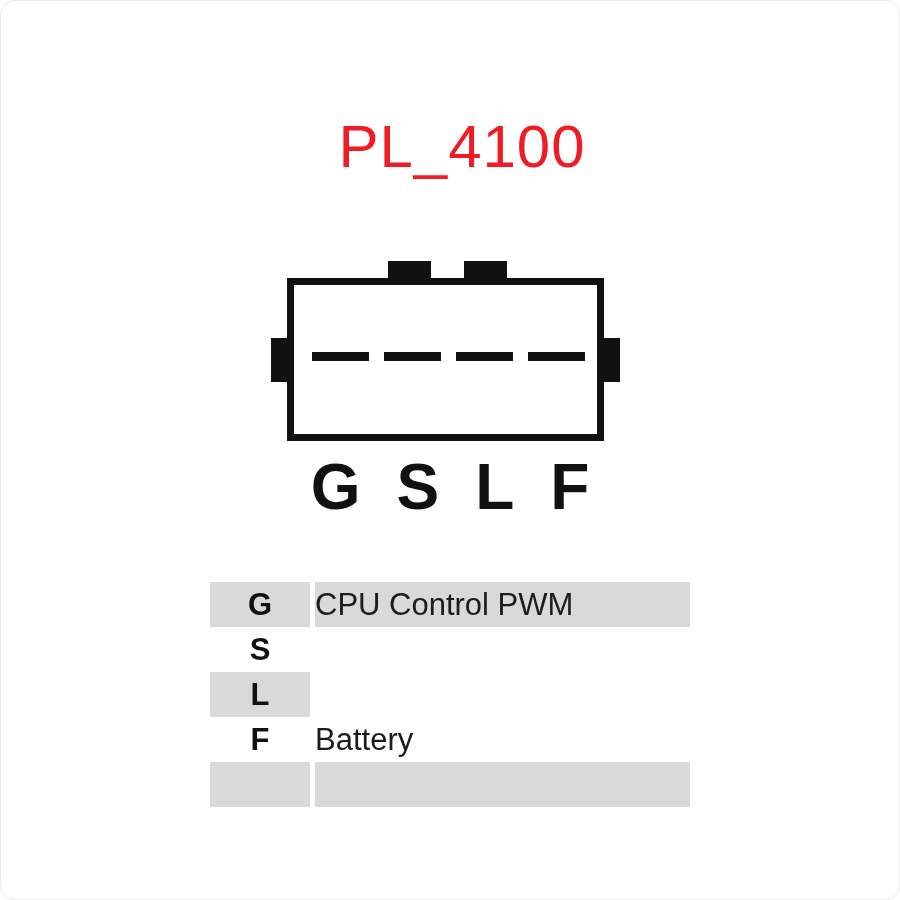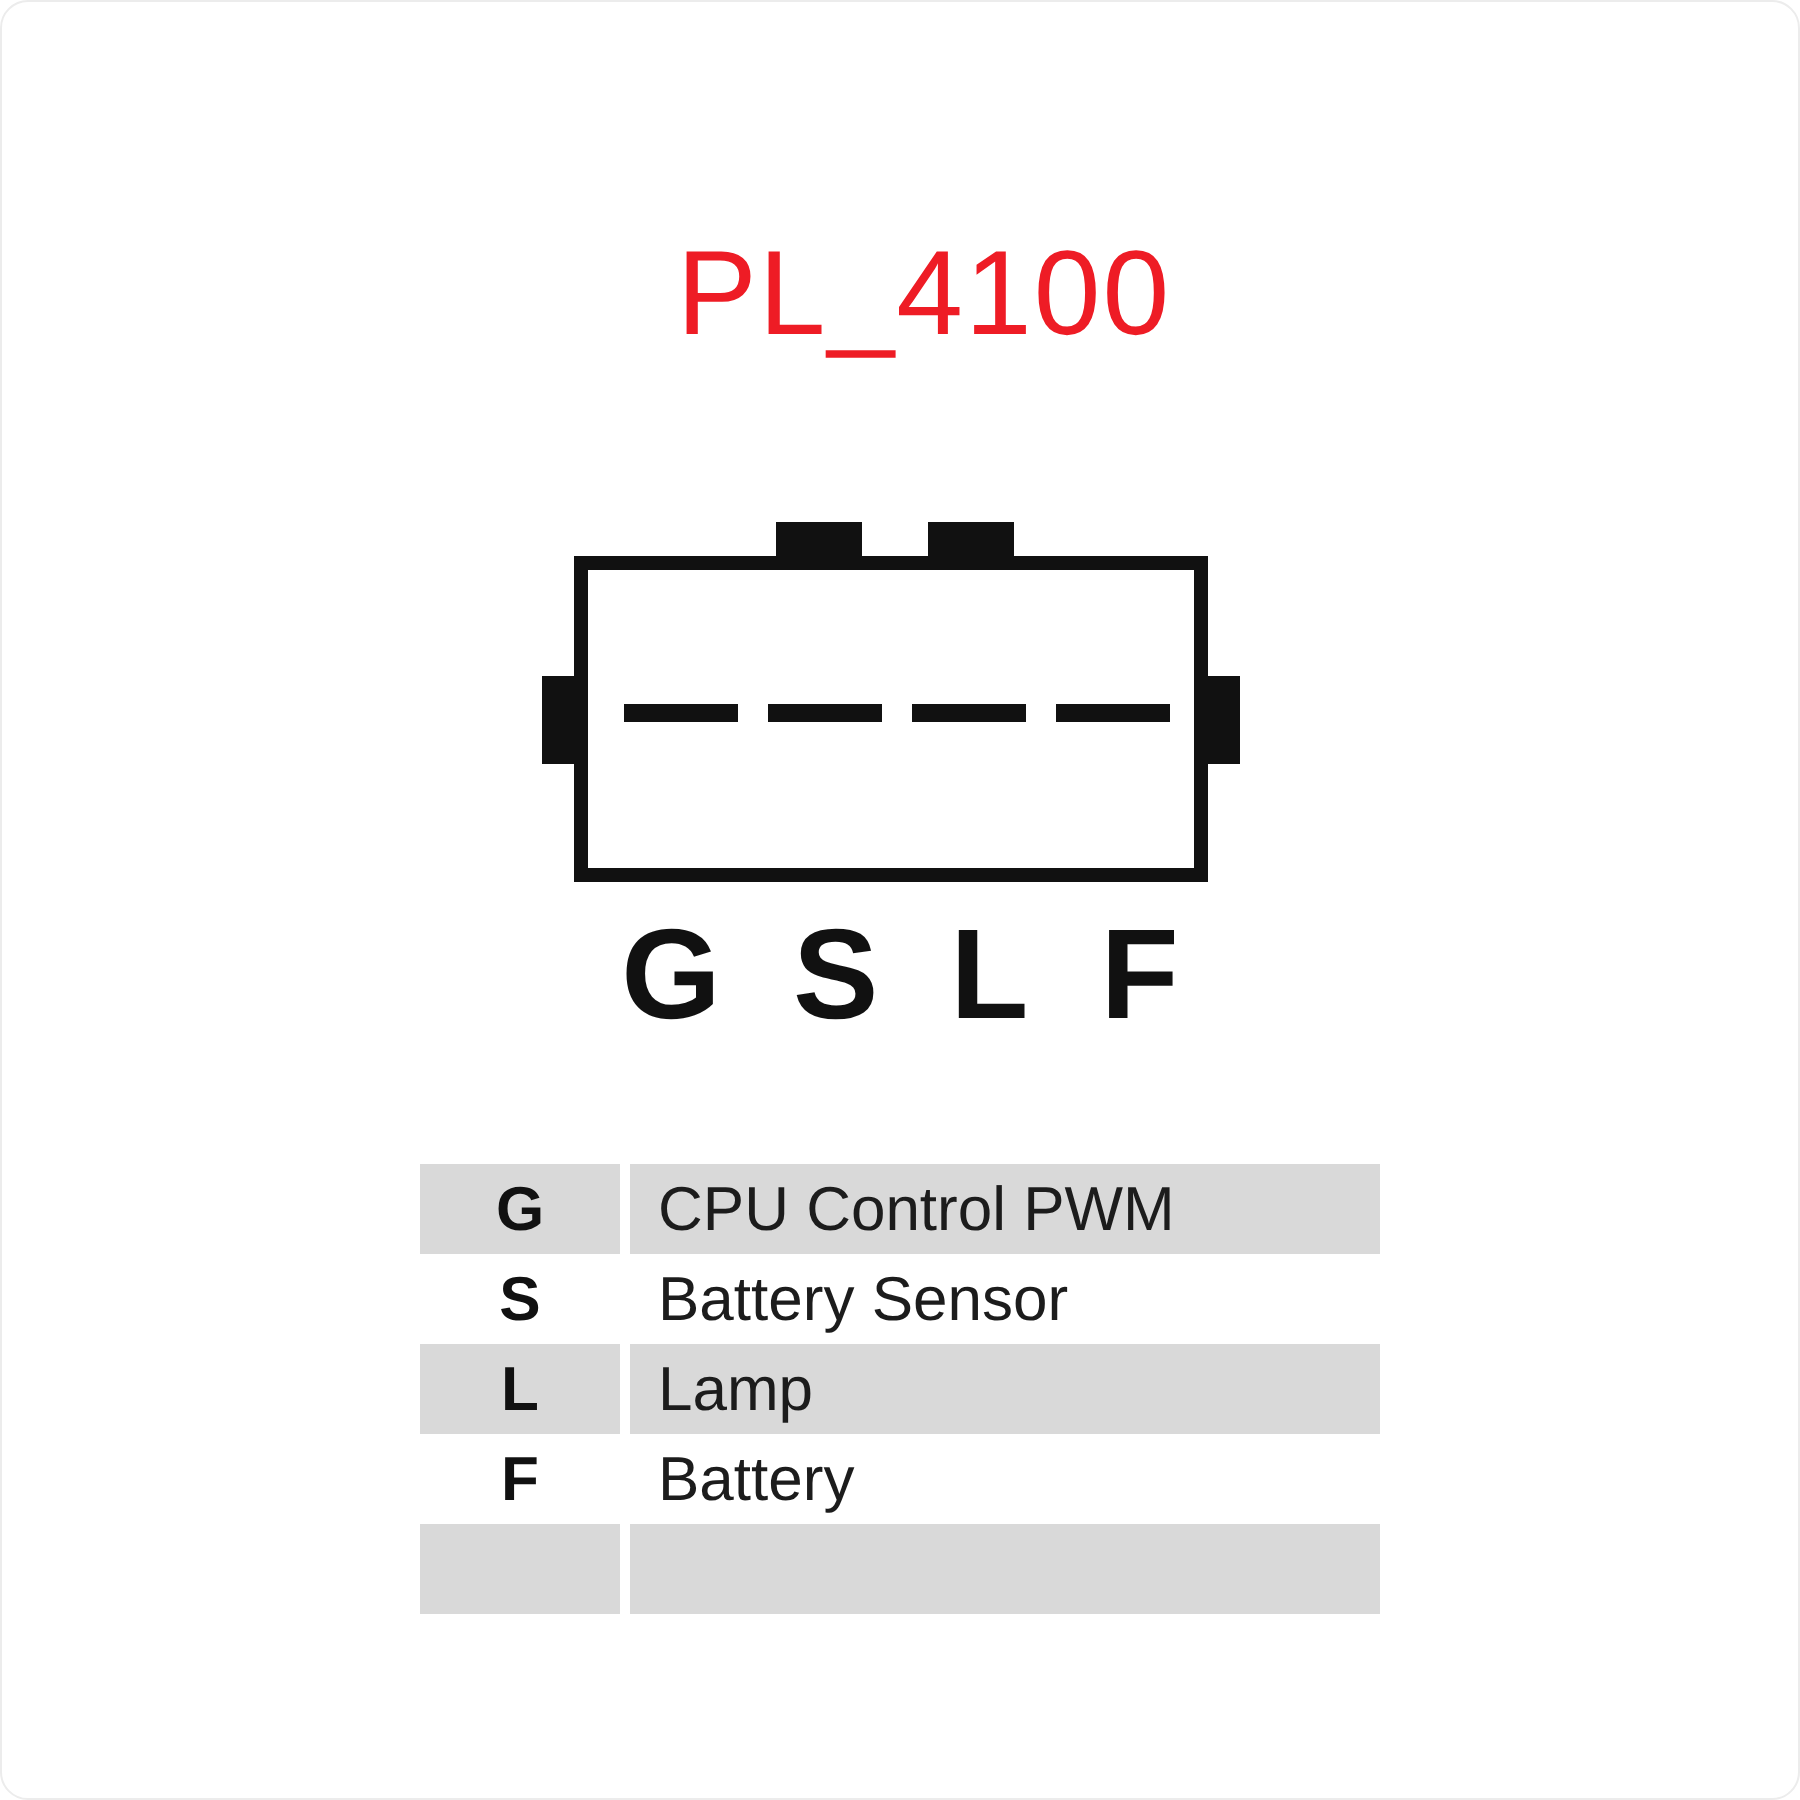--- a/index.html
+++ b/index.html
@@ -95,21 +95,20 @@
     width: 100px;
     margin-right: 5px;
     text-align: center;
     font-weight: bold;
     font-size: 31px;
     line-height: 45px;
     color: #111111;
   }
   .cell-desc {
     flex: 1;
-    padding-left: 14px;
     font-size: 31px;
     line-height: 45px;
     color: #1c1c1c;
     box-sizing: border-box;
     white-space: nowrap;
   }
   .trow.shaded .cell-pin,
   .trow.shaded .cell-desc { background: #d9d9d9; }
 </style>
 </head>
@@ -140,25 +139,23 @@
   <span class="pin">F</span>
 </div>
 
 <div class="ptable">
   <div class="trow shaded">
     <div class="cell-pin">G</div>
     <div class="cell-desc">CPU Control PWM</div>
   </div>
   <div class="trow">
     <div class="cell-pin">S</div>
-    <div class="cell-desc">Battery Sensor</div>
   </div>
   <div class="trow shaded">
     <div class="cell-pin">L</div>
-    <div class="cell-desc">Lamp</div>
   </div>
   <div class="trow">
     <div class="cell-pin">F</div>
     <div class="cell-desc">Battery</div>
   </div>
   <div class="trow shaded">
     <div class="cell-pin"></div>
     <div class="cell-desc"></div>
   </div>
 </div>

